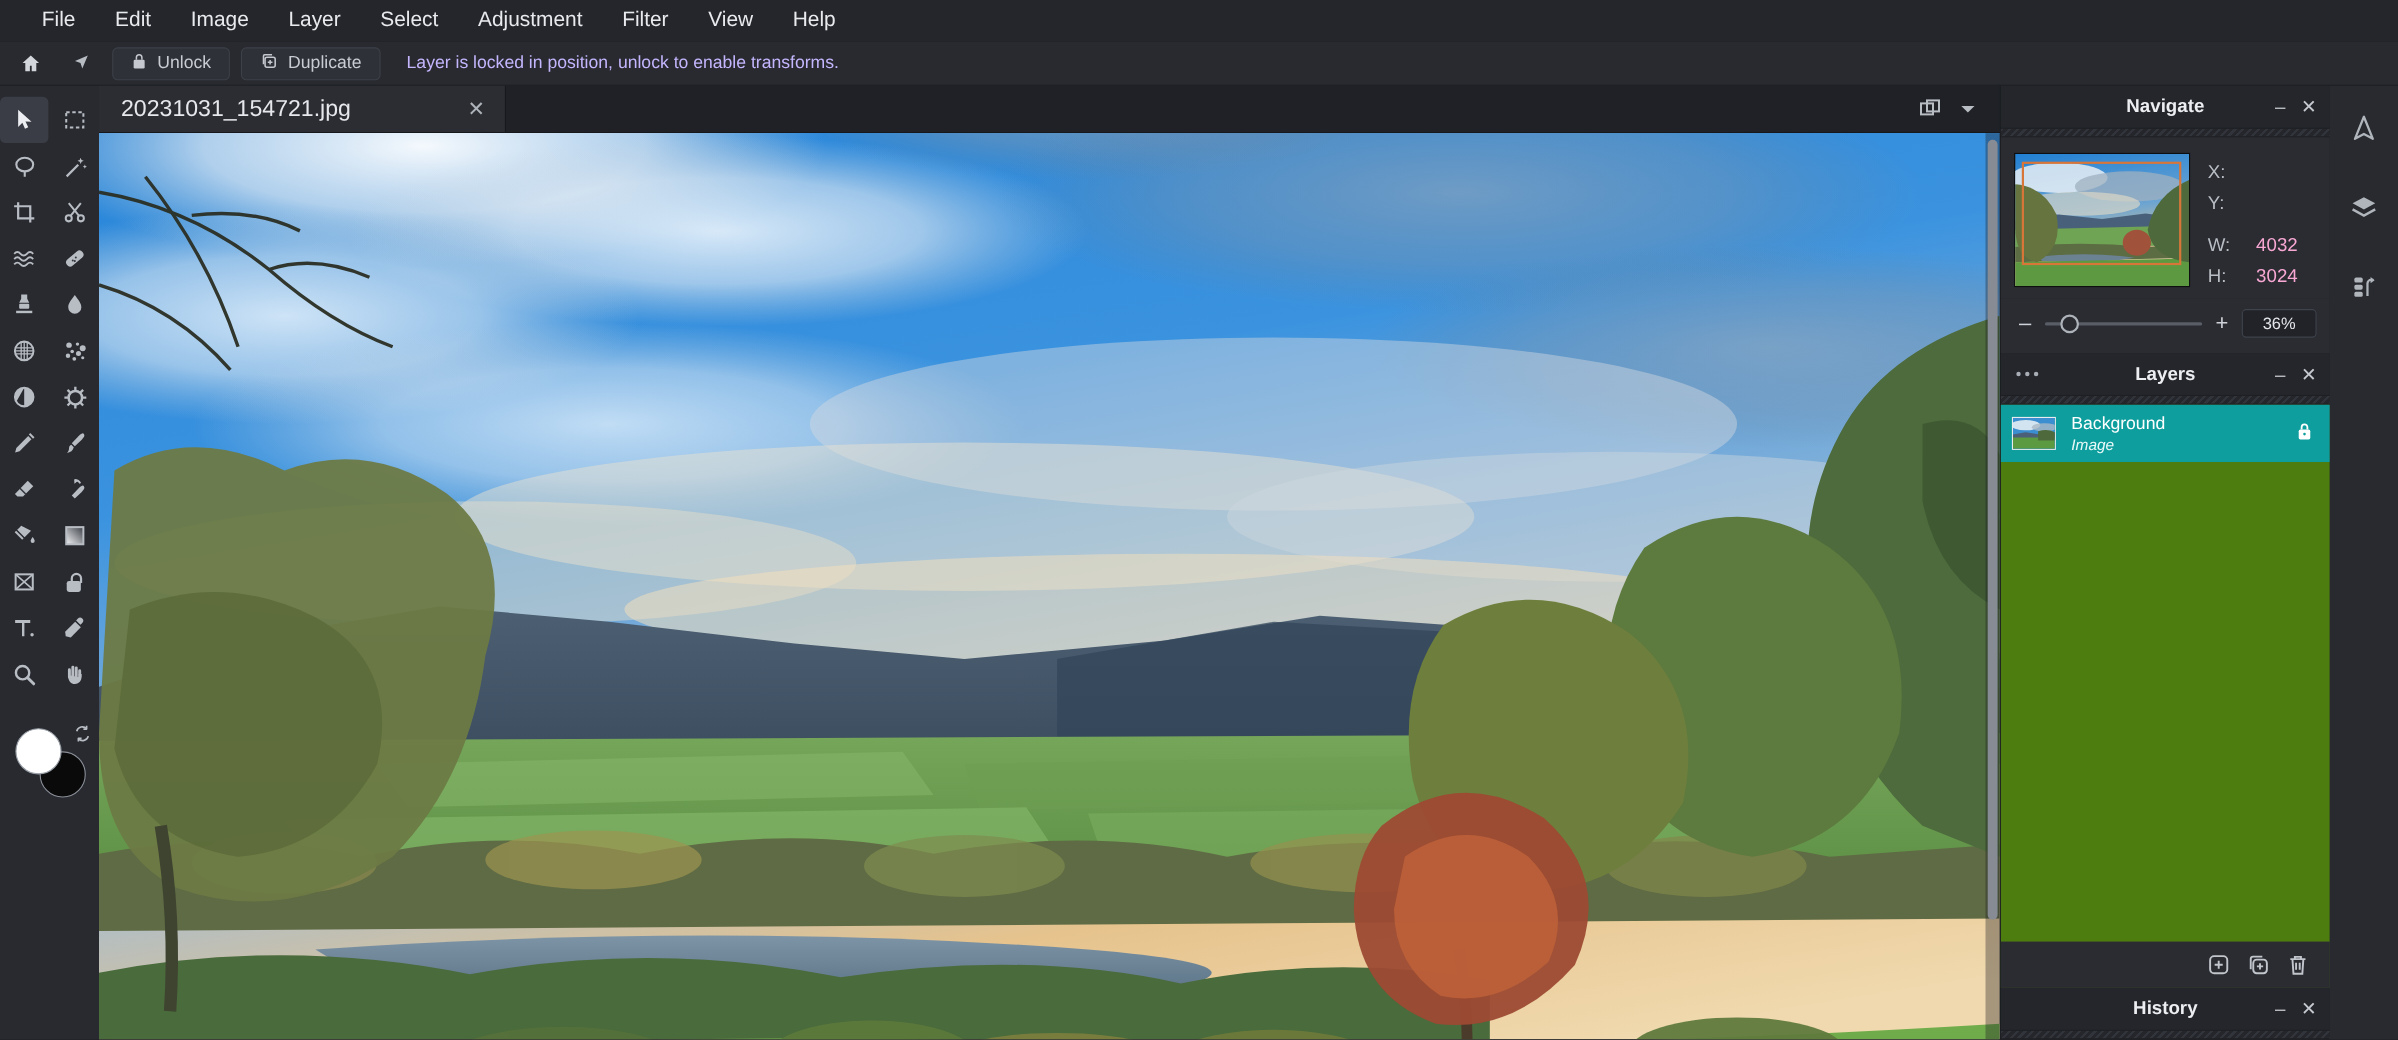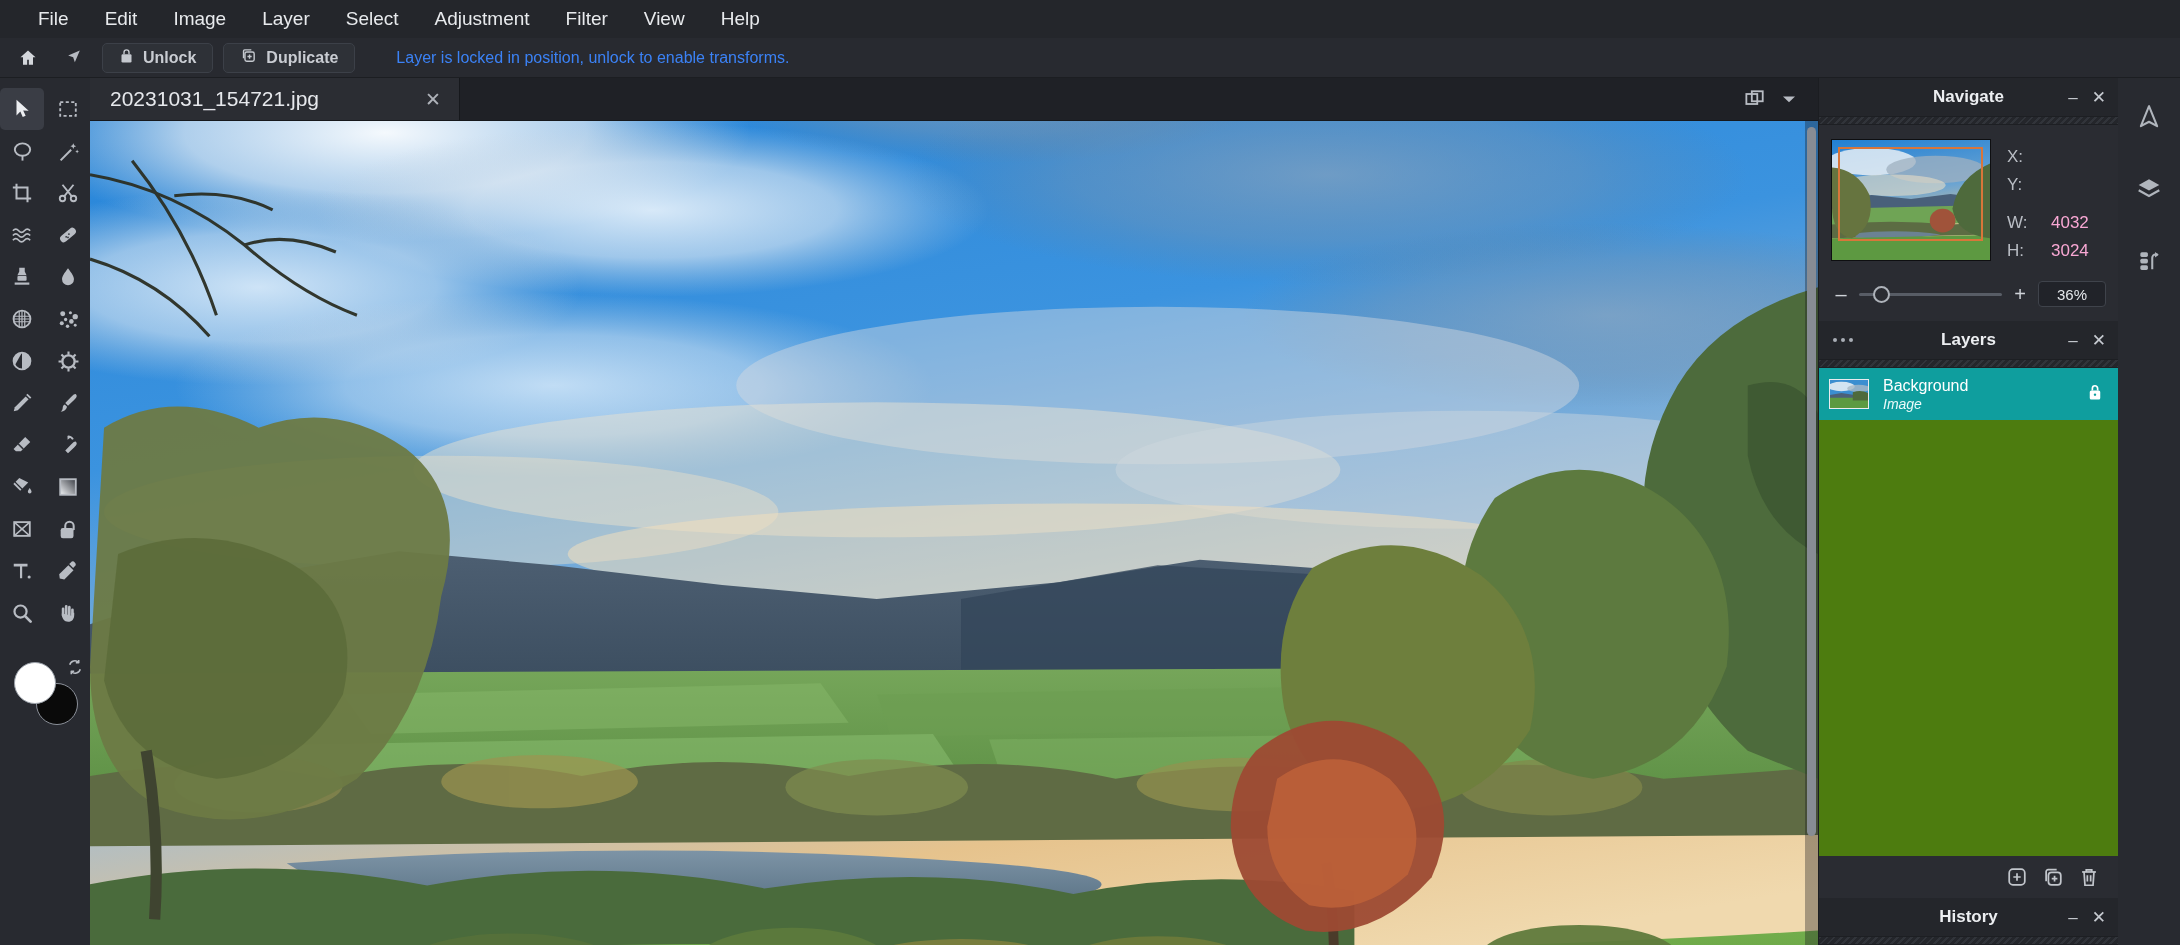--- a/index.html
+++ b/index.html
@@ -34,23 +34,23 @@
   }
   .opt-icon-btn {
     width: 36px; height: 30px; display: flex; align-items: center; justify-content: center;
     border-radius: 4px; cursor: default;
   }
   .pill-btn {
     display: flex; align-items: center; gap: 9px;
     height: 30px; padding: 0 16px;
     border: 1px solid #3c4048; border-radius: 5px;
     background: #2e3views; background: #2e3137;
-    color: #c9ccd2; font-size: 16px; cursor: default; white-space: nowrap; font-weight: bold;
-  }
-  .status-msg { color: #3b82f6; font-size: 16px; margin-left: 31px; white-space: nowrap; }
+    color: #c9ccd2; font-size: 16px; cursor: default; white-space: nowrap;
+  }
+  .status-msg { color: #c4b5fd; font-size: 16px; margin-left: 14px; white-space: nowrap; }
 
   
   .body-row { flex: 1 1 auto; display: flex; min-height: 0; }
 
   
   .toolbar {
     width: 90px; flex: 0 0 90px;
     background: #282a30;
     padding-top: 10px;
     display: flex; flex-direction: column; align-items: center;

